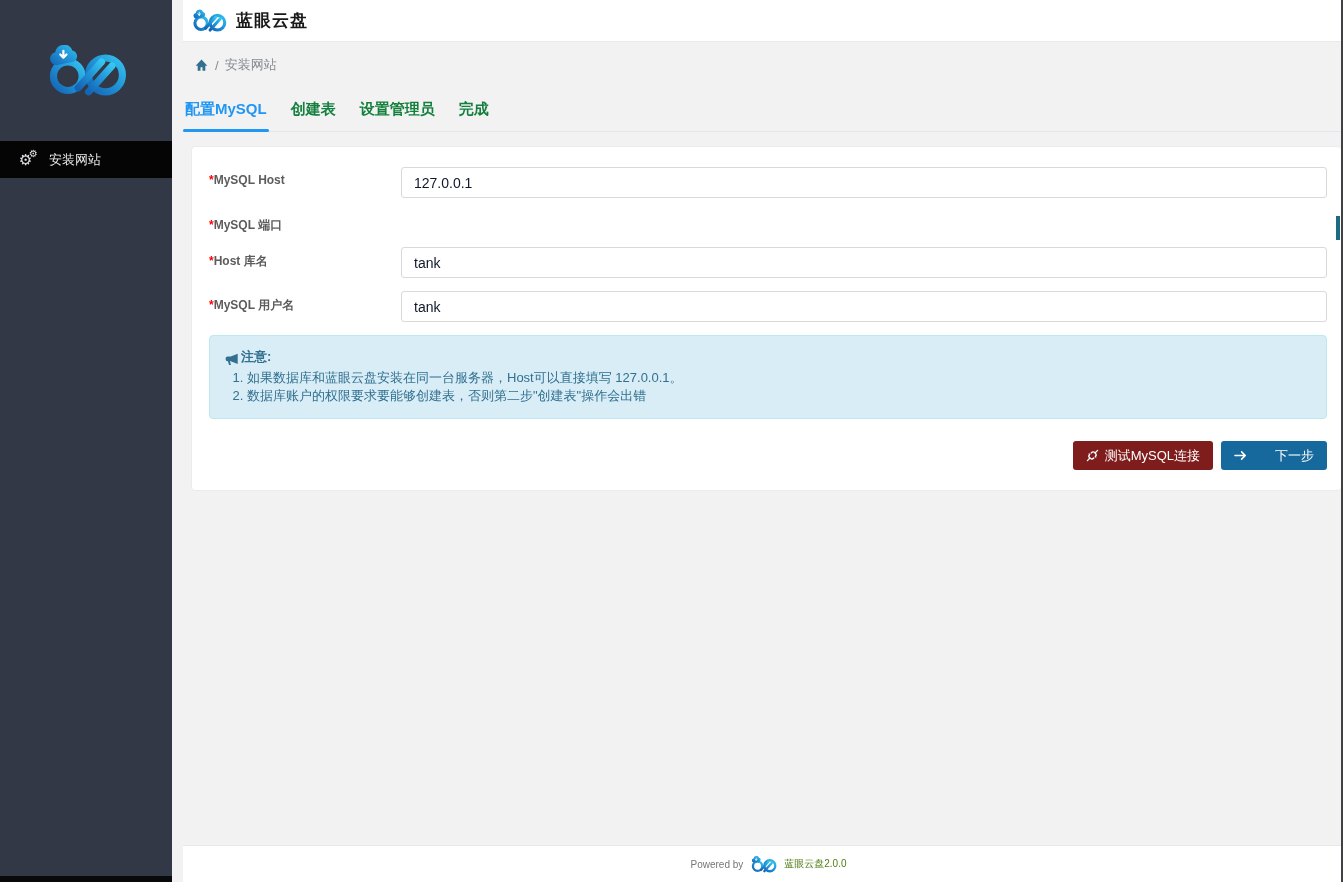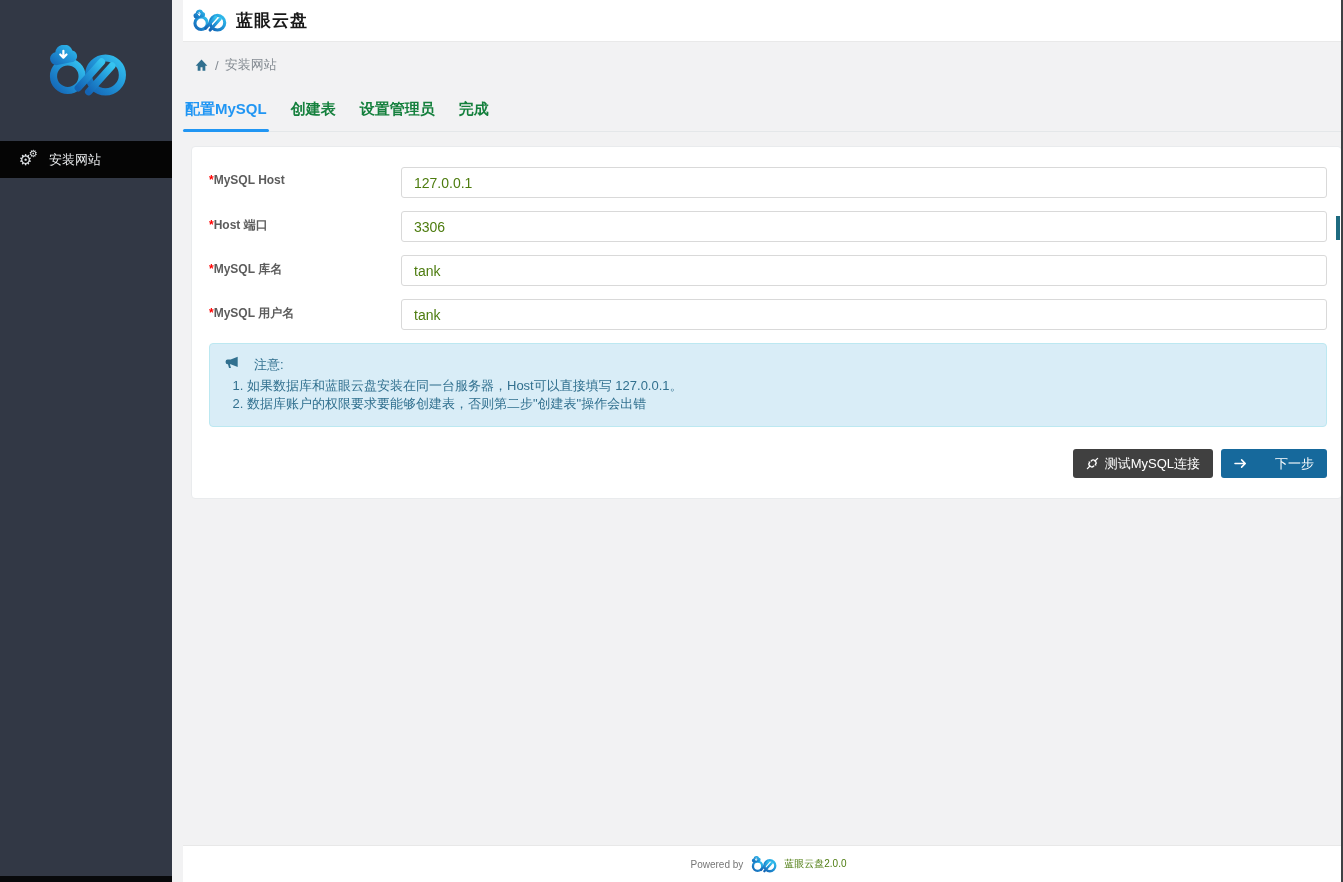--- a/index.html
+++ b/index.html
@@ -67,44 +67,44 @@
     padding:20px 14px 10px 17px; flex:none;
   }
   .form-row { display:flex; align-items:flex-start; margin-bottom:13px; }
   .form-label {
     width:192px; padding-top:6px; font-weight:bold; font-size:12px;
     color:#5c5c5c; flex:none;
   }
   .req { color:#f00; }
   .form-input {
     flex:1; height:31px; border:1px solid #d9d9d9; border-radius:3px;
-    padding:0 12px; font-size:14px; color:#4d7c0f;
+    padding:0 12px; font-size:14px; color:#0f172a;
     font-family:"Liberation Sans","DejaVu Sans",sans-serif; outline:none;
   }
 
   .note {
     margin-top:10px; background:#d9edf7; border:1px solid #bce8f1;
     border-radius:4px; color:#31708f; padding:12px 15px 13px;
     font-size:13px; line-height:18px;
   }
-  .note-title { display:flex; align-items:flex-start; gap:15px; }
+  .note-title { display:flex; align-items:flex-end; gap:2px;font-weight:bold; }
   .note ol { margin:3px 0 0; padding-left:22px; }
   .note li { margin-top:0px; }
 
   .actions {
     display:flex; justify-content:flex-end; align-items:center;
     gap:8px; margin:22px 0 10px;
   }
   .btn {
     display:flex; align-items:center; gap:6px; height:29px;
     border:none; border-radius:3px; padding:0 13px; font-size:13px;
     color:#fff; cursor:pointer;
     font-family:"Liberation Sans","DejaVu Sans",sans-serif;
   }
-  .btn-test { background:#404040;text-align:center; }
+  .btn-test { background:#7f1d1d;text-align:center; }
   .btn-next { background:#16699c;gap:28px; }
 
   
   .footer {
     margin-top:auto; height:37px; background:#fff; border-top:1px solid #e8e8e8;
     display:flex; align-items:center; justify-content:center; gap:7px;
     font-size:10px; color:#767676; flex:none;
   }
   .footer-link { color:#4d7c0f; text-decoration:none; cursor:pointer; }
 
@@ -182,26 +182,25 @@
   </div>
 
   <div class="card">
 
     <div class="form-row">
       <div class="form-label"><span class="req">*</span><span>MySQL Host</span></div>
       <input class="form-input" type="text" value="127.0.0.1" style="">
     </div>
 
     <div class="form-row">
-      <div class="form-label"><span class="req">*</span><span>Host 端口</span></div>
-      <input class="form-input" type="text" value="3306" style="">
-    </div>
-
-    <div class="form-row">
-      <div class="form-label"><span class="req">*</span><span>MySQL 库名</span></div>
+      <div class="form-label"><span class="req">*</span><span>MySQL 端口</span></div>
+    </div>
+
+    <div class="form-row">
+      <div class="form-label"><span class="req">*</span><span>Host 库名</span></div>
       <input class="form-input" type="text" value="tank" style="">
     </div>
 
     <div class="form-row">
       <div class="form-label"><span class="req">*</span><span>MySQL 用户名</span></div>
       <input class="form-input" type="text" value="tank" style="">
     </div>
 
 
     <div class="note">

